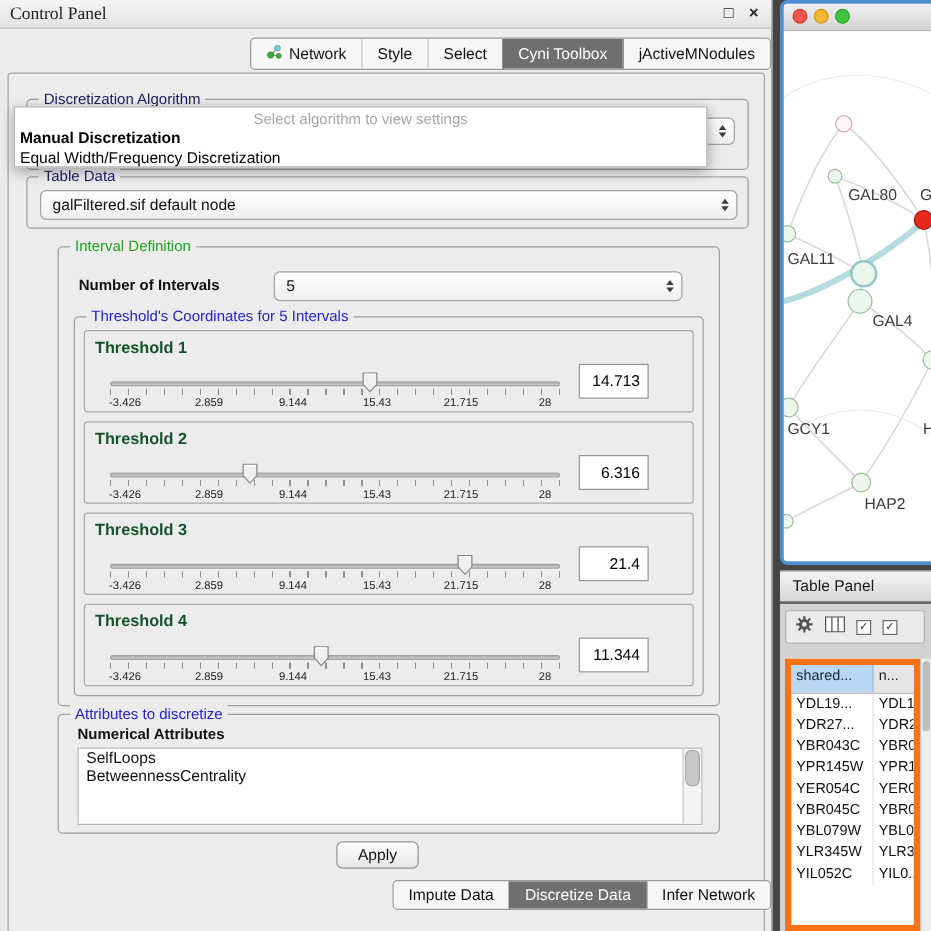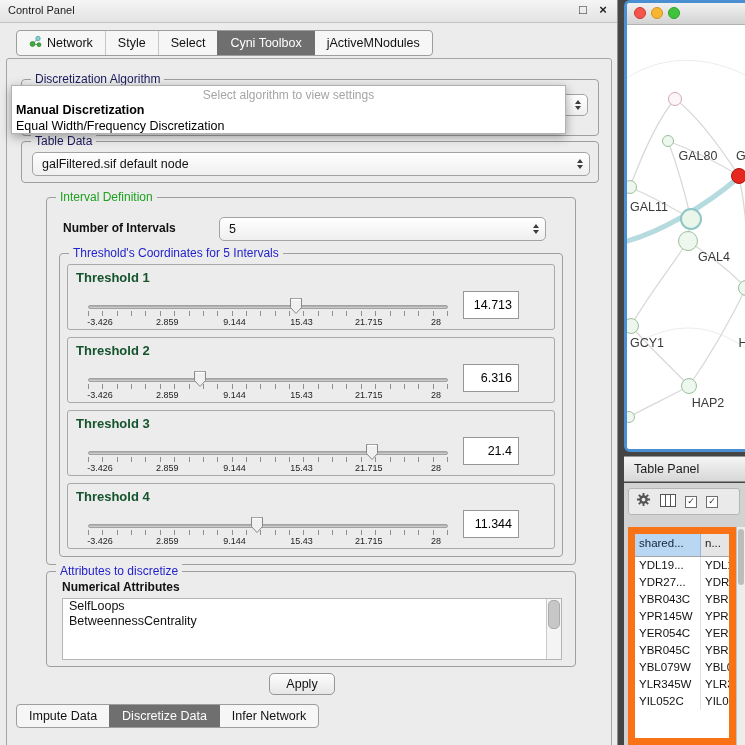--- a/index.html
+++ b/index.html
@@ -2,26 +2,26 @@
 <html><head>
 <meta charset="utf-8">
 <style>
   html,body{margin:0;padding:0;width:745px;height:745px;overflow:hidden;background:#454545;
     font-family:"Liberation Sans", sans-serif; -webkit-font-smoothing:antialiased;}
   
   .control-panel{position:absolute;left:0;top:0;width:618px;height:745px;background:#ececec;
     border-right:1px solid #8f8f8f;box-sizing:border-box;}
   .titlebar{position:absolute;left:0;top:0;right:0;height:22px;background:linear-gradient(#f5f5f5,#e3e3e3);
     border-bottom:1px solid #c2c2c2;}
-  .titlebar-title{position:absolute;left:8px;top:4px;font-size:11px;color:#1c1c1c;}
+  .titlebar-title{position:absolute;left:8px;top:4px;font-size:14px;color:#1c1c1c;font-family:Liberation Serif, serif;}
   .win-btn{position:absolute;top:2px;font-size:13px;color:#222;width:16px;text-align:center;cursor:default;}
   .win-btn.float{right:26px;}
   .win-btn.close{right:6px;font-weight:bold;}
   
-  .tabbar{position:absolute;left:16px;right:0;display:flex;justify-content:flex-start;}
+  .tabbar{position:absolute;left:4px;right:0;display:flex;justify-content:flex-end;}
   .tabbar.top{top:30px;}
   .tabbar.bottom{top:704px;}
   .tabbar-inner{display:flex;background:#f6f6f6;border:1px solid #9d9d9d;border-radius:4px;overflow:hidden;}
   .tab{padding:4px 12px;font-size:12.5px;color:#111;display:flex;align-items:center;gap:5px;white-space:nowrap;}
   .tab + .tab{border-left:1px solid #c6c6c6;}
   .tab.selected{background:#6f6f6f;color:#fff;border-left-color:#6f6f6f;}
   .tab.selected + .tab{border-left-color:#6f6f6f;}
   
   .main-panel{position:absolute;left:6px;top:58px;width:606px;height:716px;background:#ececec;
     border:1px solid #a5a5a5;border-radius:3px;box-sizing:border-box;}
@@ -82,21 +82,21 @@
   .node-red{background:#e6281e;border:1.5px solid #a81410;}
   .node-pink{background:#fdf6f8;border:1.5px solid #d4a7b8;}
   .node-label{position:absolute;transform:translate(-50%,-50%);font-size:12.5px;color:#3a3a3a;white-space:nowrap;}
   .table-panel-header{position:absolute;left:624px;top:456px;width:121px;height:26px;
     background:linear-gradient(#f5f5f5,#d7d7d7);border-top:1px solid #979797;border-bottom:1px solid #8e8e8e;box-sizing:border-box;}
   .table-panel-header span{position:absolute;left:10px;top:5px;font-size:12.5px;color:#1c1c1c;}
   .table-panel-body{position:absolute;left:624px;top:483px;width:121px;height:262px;background:#d2d2d2;}
   .tp-toolbar{position:absolute;left:4px;top:5px;width:112px;height:27px;background:#eaeaea;border:1px solid #b5b5b5;
     border-radius:3px;box-sizing:border-box;display:flex;align-items:center;gap:9px;padding:0 7px;overflow:hidden;}
   .mini-check{width:10px;height:10px;border:1px solid #6d6d6d;background:#fff;font-size:9px;line-height:9px;text-align:center;color:#333;flex:none;}
-  .tp-table{position:absolute;left:4px;top:44px;width:108px;bottom:0;background:#fff;border:7px solid #f97316;box-sizing:border-box;overflow:hidden;}
+  .tp-table{position:absolute;left:4px;top:44px;width:108px;bottom:0;background:#fff;border:5px solid #f97316;box-sizing:border-box;overflow:hidden;}
   .tp-header{display:flex;height:22px;border-bottom:1px solid #a5a5a5;}
   .tp-header .tp-c1{background:#b9d6f2;border-right:1px solid #93b8d8;color:#12253a;}
   .tp-header .tp-c2{background:#e5e5e5;color:#222;}
   .tp-c1{width:66px;flex:none;font-size:11.5px;padding:3px 0 0 4px;box-sizing:border-box;white-space:nowrap;overflow:hidden;}
   .tp-c2{flex:1;font-size:11.5px;padding:3px 0 0 4px;box-sizing:border-box;white-space:nowrap;overflow:hidden;}
   .tp-row{display:flex;height:17px;}
   .tp-row .tp-c1{border-right:1px solid #e2e2e2;color:#111;padding-top:2px;}
   .tp-row .tp-c2{color:#111;padding-top:2px;}
   .tp-scrollbar{position:absolute;right:0;top:44px;bottom:0;width:9px;background:#ededed;border-left:1px solid #c2c2c2;box-sizing:border-box;}
   .tp-scroll-thumb{position:absolute;left:1px;right:1px;top:2px;height:56px;background:#bdbdbd;border-radius:4px;}

